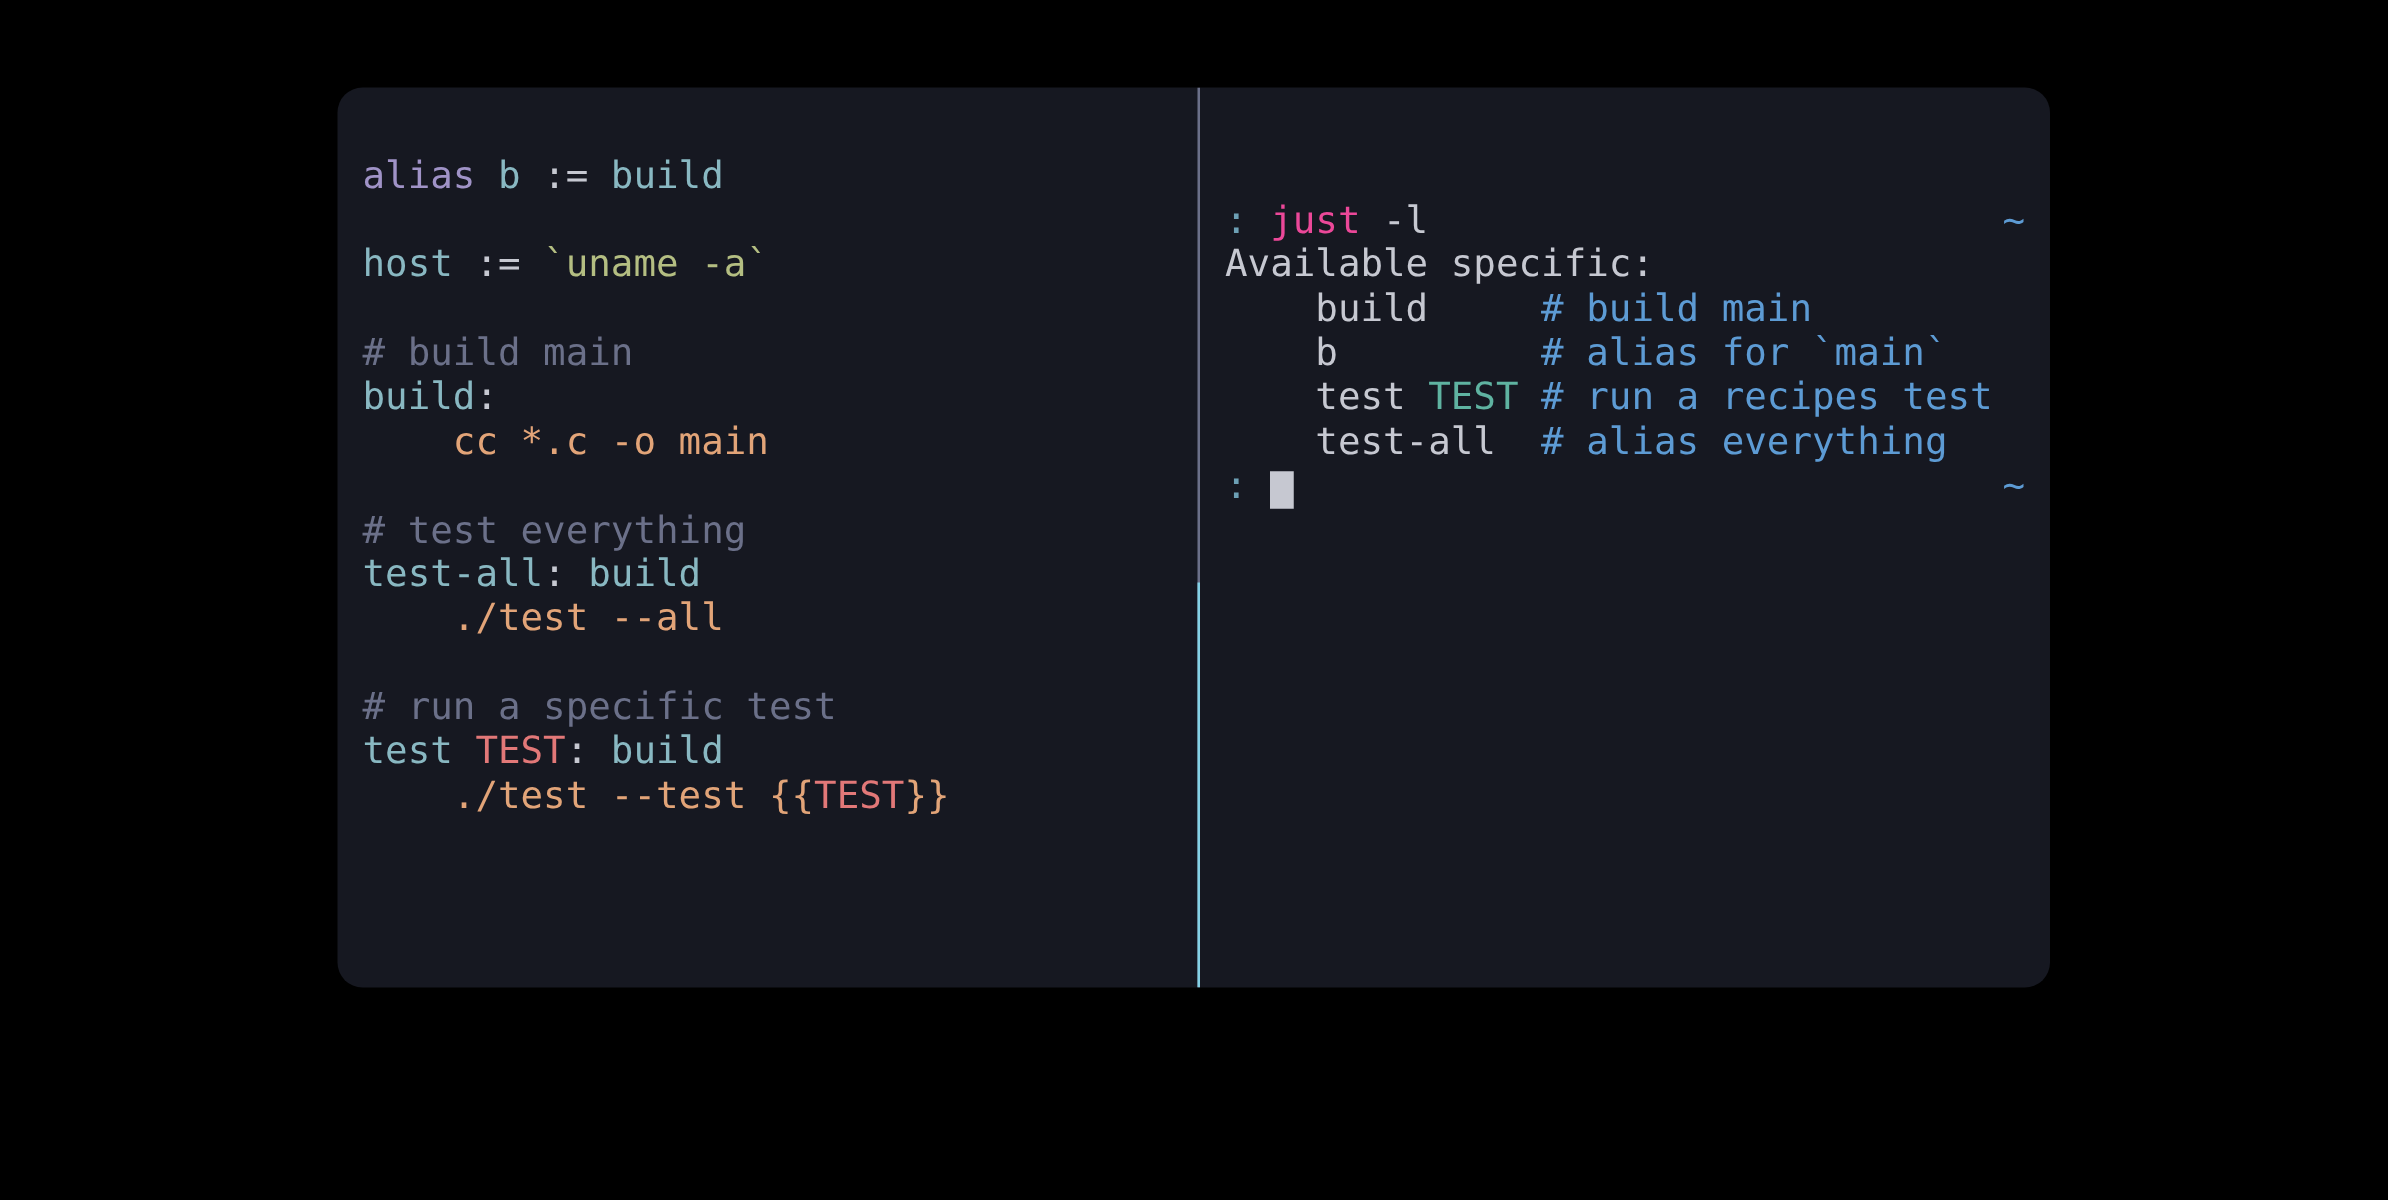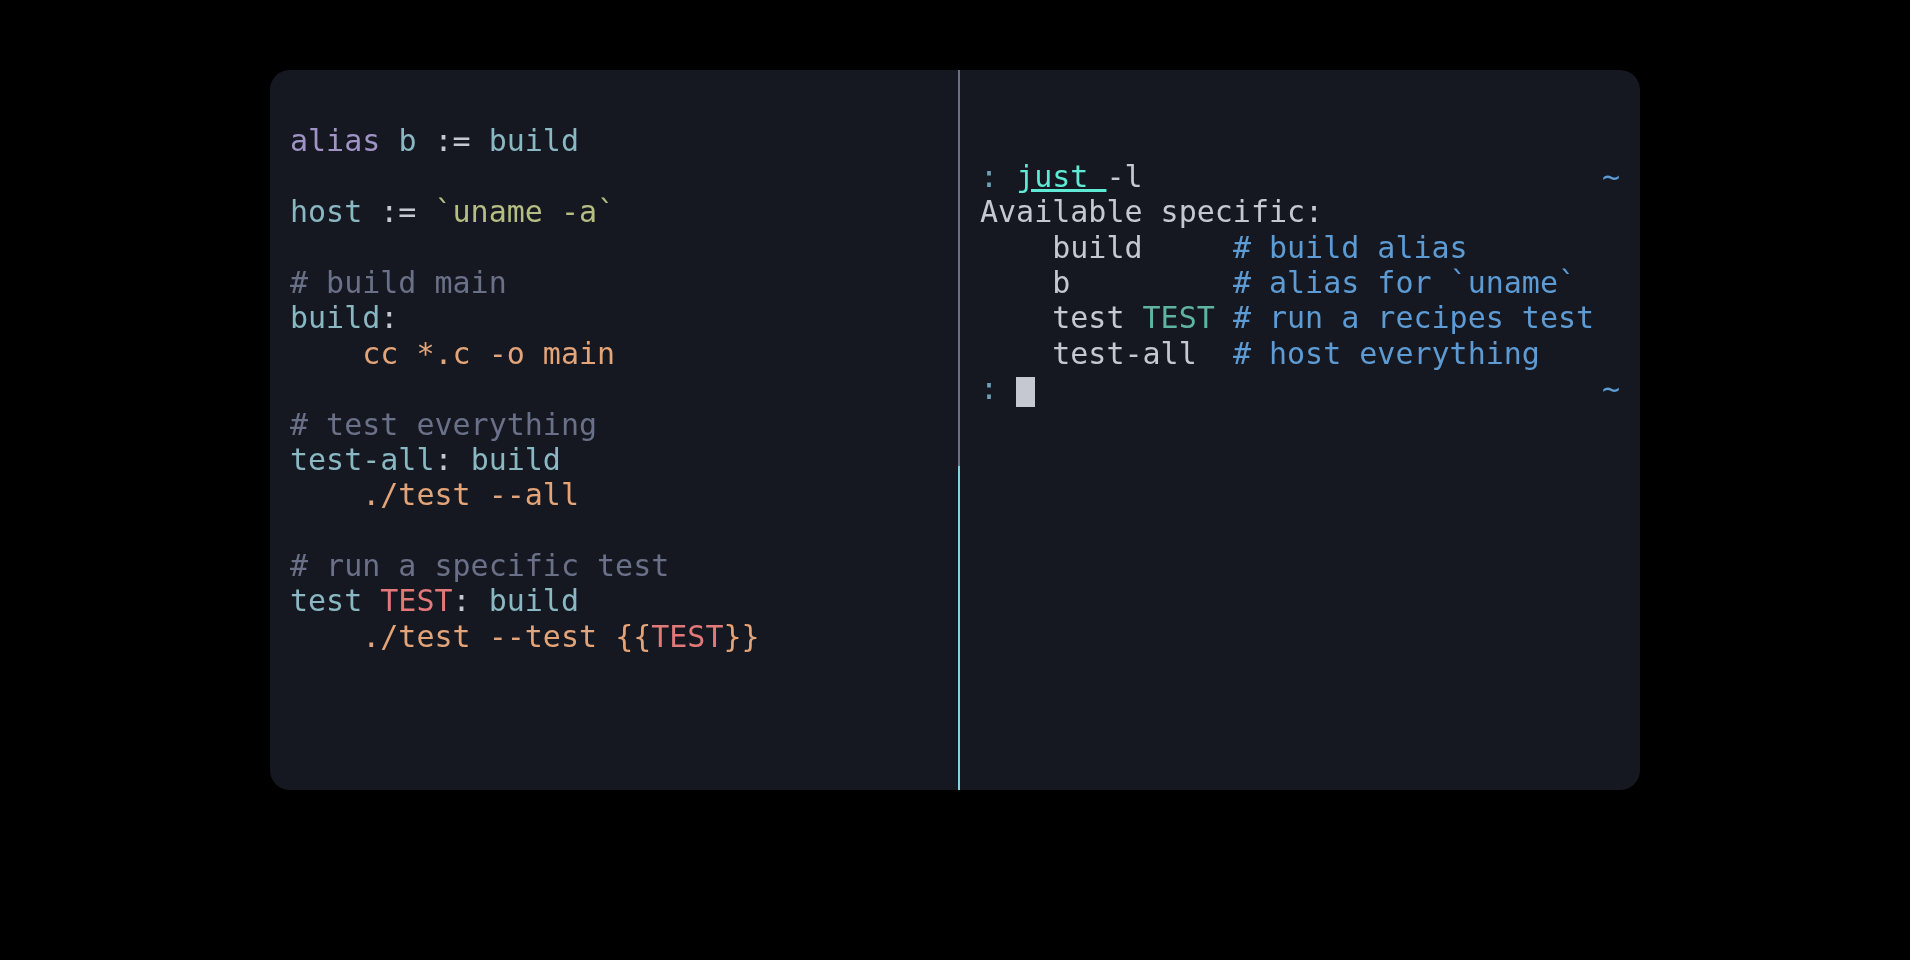--- a/index.html
+++ b/index.html
@@ -42,21 +42,21 @@
       left: -2px;
       top: 396px;
       bottom: 0;
       width: 2px;
       background: #84d1e6;
     }
     .purple  { color: #a093c7; }
     .cyan    { color: #89b8c2; }
     .softcyan{ color: #6da0b5; }
     .green   { color: #b4be82; }
-    .olive   { color: #5eead4; text-decoration: underline; }
+    .olive   { color: #ec4899; }
     .white   { color: #c6c8d1; }
     .comment { color: #6b7089; }
     .orange  { color: #e2a478; }
     .salmon  { color: #e27878; }
     .blue    { color: #5d9bd4; }
     .teal    { color: #5fb3a1; }
     .tilde   { color: #5d9bd4; }
     .cursor-block {
       display: inline-block;
       width: 0.62em;
@@ -91,20 +91,20 @@
 
 <span class="comment"># run a specific test</span>
 <span class="cyan">test </span><span class="salmon">TEST</span><span class="white">: </span><span class="cyan">build</span>
 <span>    </span><span class="orange">./test --test </span><span class="orange">{{</span><span class="salmon">TEST</span><span class="orange">}}</span>
   </div>
 
   <div class="pane right-pane">
     <div class="active-split-marker"></div>
 <span class="softcyan">: </span><span class="olive">just </span><span class="white">-l</span><span class="tilde tilde-float">~</span>
 <span class="white">Available specific:</span>
-<span>    </span><span class="white">build     </span><span class="blue"># </span><span class="blue">build alias</span>
-<span>    </span><span class="white">b         </span><span class="blue"># </span><span class="blue">alias for `uname`</span>
+<span>    </span><span class="white">build     </span><span class="blue"># </span><span class="blue">build main</span>
+<span>    </span><span class="white">b         </span><span class="blue"># </span><span class="blue">alias for `main`</span>
 <span>    </span><span class="white">test </span><span class="teal">TEST </span><span class="blue"># </span><span class="blue">run a recipes test</span>
-<span>    </span><span class="white">test-all  </span><span class="blue"># </span><span class="blue">host everything</span>
+<span>    </span><span class="white">test-all  </span><span class="blue"># </span><span class="blue">alias everything</span>
 <span class="softcyan">: </span><span class="cursor-block"></span><span class="tilde tilde-float">~</span>
   </div>
 
 </div>
 
 </body></html>

